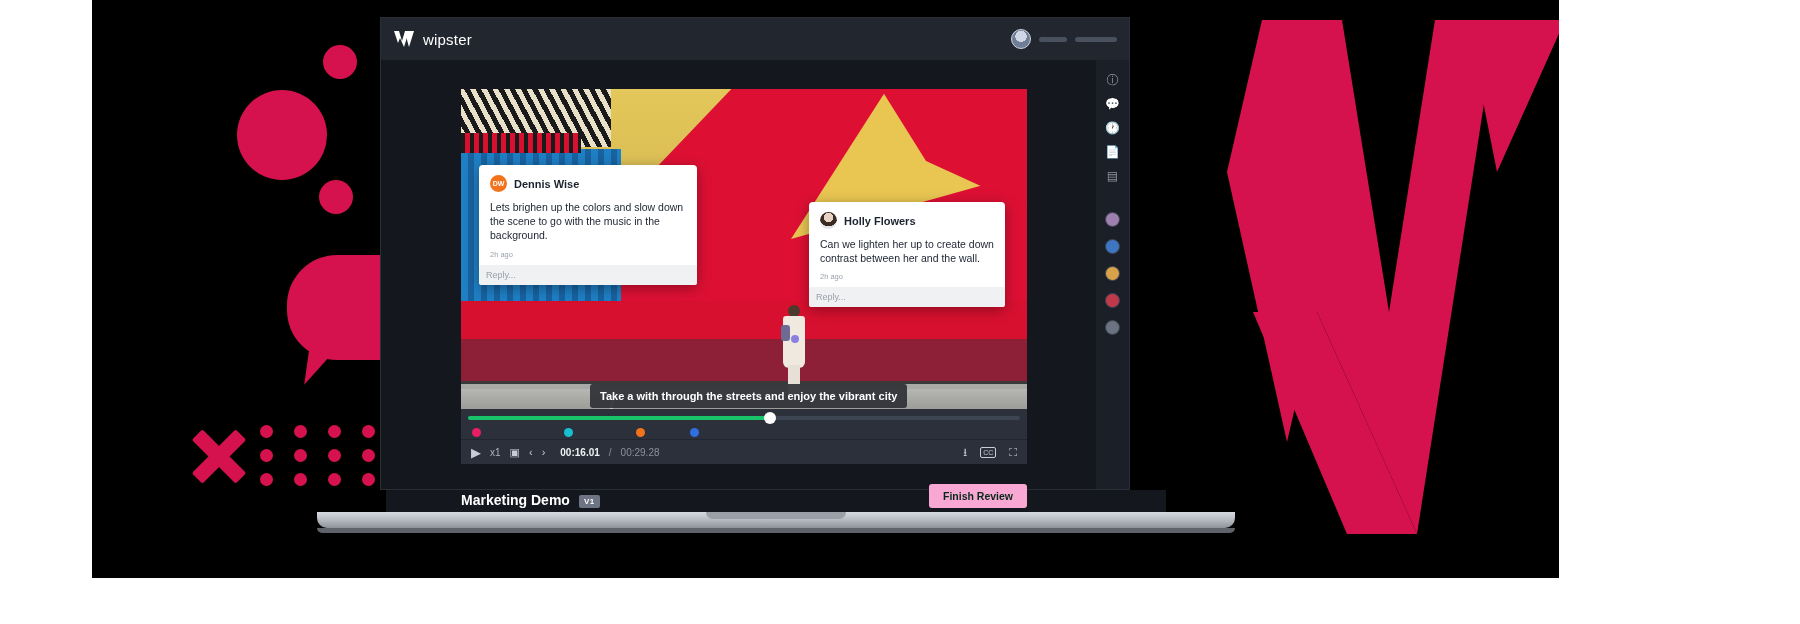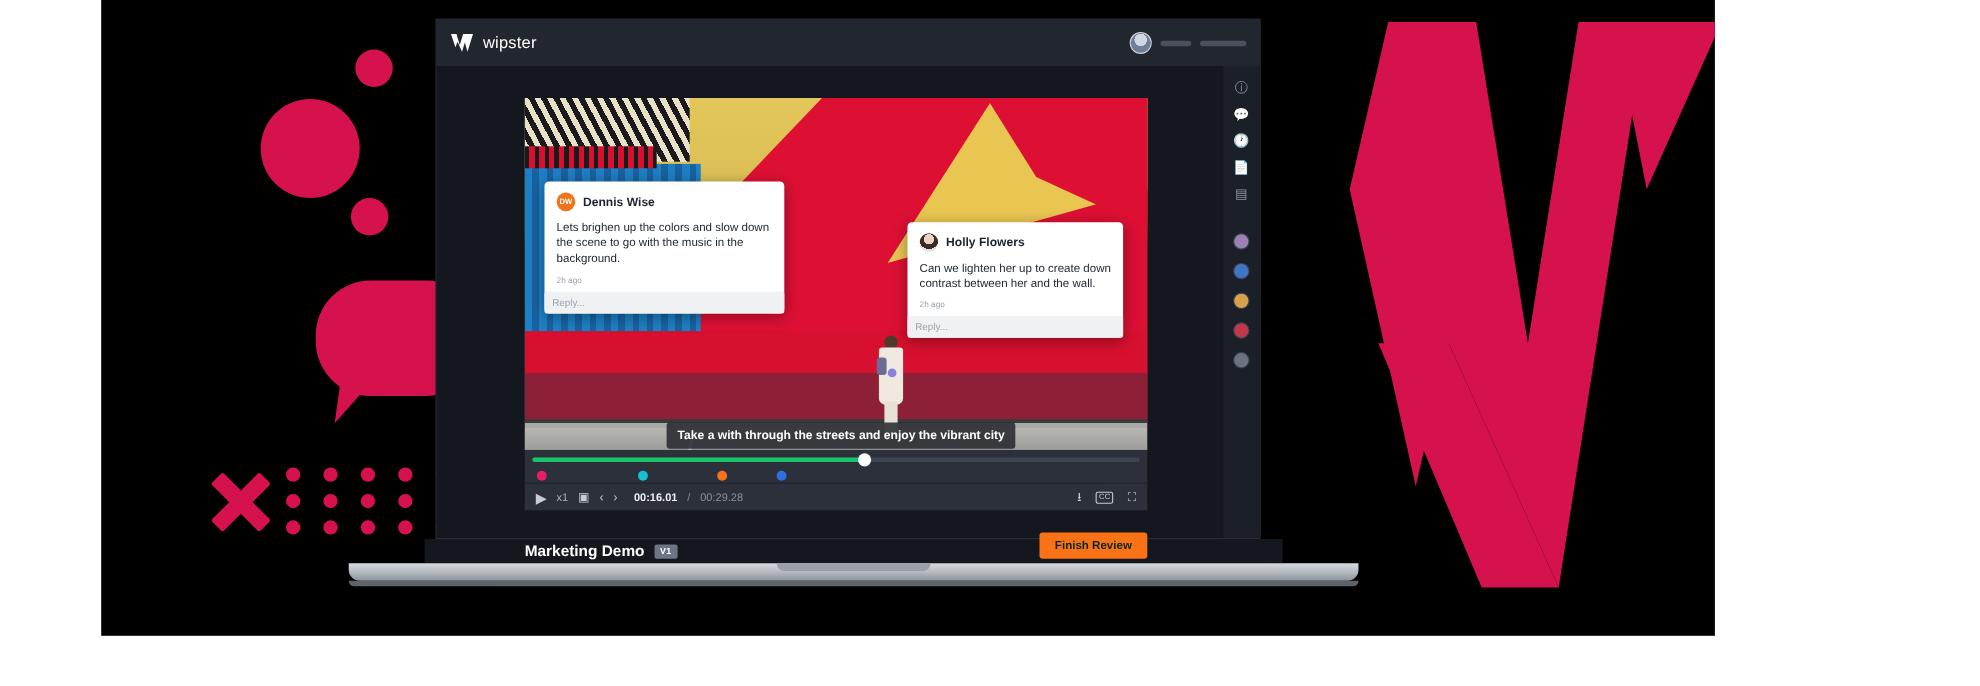--- a/index.html
+++ b/index.html
@@ -41,21 +41,21 @@
   .xmark{position:absolute;left:96px;top:425px;width:62px;height:62px;}
   .xbar{position:absolute;left:0;top:24px;width:62px;height:15px;background:#d6124e;border-radius:2px;}
   .xbar.a{transform:rotate(45deg);}
   .xbar.b{transform:rotate(-45deg);}
   
   .dotgrid{position:absolute;left:168px;top:425px;width:225px;height:62px;}
   .dotgrid i{position:absolute;width:13px;height:13px;border-radius:50%;background:#d6124e;display:block;}
 
   
   .laptop-screen{
-    position:absolute;left:396px;top:17px;width:750px;height:473px;
+    position:absolute;left:380px;top:17px;width:750px;height:473px;
     background:#14171d;border:1px solid #2a2e37;box-sizing:border-box;
   }
   .laptop-base{
     position:absolute;left:317px;top:512px;width:918px;height:16px;
     background:linear-gradient(180deg,#d7dade 0%,#b9bdc4 45%,#8e939b 100%);
     border-radius:0 0 10px 10px;
   }
   .laptop-notch{
     position:absolute;left:706px;top:512px;width:140px;height:7px;
     background:#9aa0a8;border-radius:0 0 7px 7px;
@@ -172,21 +172,21 @@
   .icn{color:#c8ccd4;font-size:11px;line-height:1;}
   .speed{color:#aeb4bf;font-size:10px;}
   .tc-cur{color:#eef1f5;font-size:10px;font-weight:bold;}
   .tc-tot{color:#8a909c;font-size:10px;}
 
   
   .titlerow{position:absolute;left:80px;top:412px;width:566px;height:36px;display:flex;align-items:flex-end;}
   .vtitle{color:#fff;font-size:14px;font-weight:bold;}
   .vbadge{margin-left:9px;background:#6d7484;color:#fff;font-size:8px;font-weight:bold;
     padding:2px 5px;border-radius:2px;letter-spacing:.5px;}
-  .finish{margin-left:auto;background:#f97316;color:#06281a;font-size:10.5px;font-weight:bold;
+  .finish{margin-left:auto;background:#f9a8d4;color:#06281a;font-size:10.5px;font-weight:bold;
     padding:6px 14px;border-radius:3px;margin-top:38px;}
 
   
   .rail{position:absolute;right:0;top:0;width:33px;bottom:0;background:#1b1f27;
     display:flex;flex-direction:column;align-items:center;padding-top:14px;gap:12px;}
   .rail .icn{color:#8e95a2;font-size:12px;}
   .rail-ava{width:15px;height:15px;border-radius:50%;border:1px solid #3a4150;box-sizing:border-box;}
   .rail-gap{height:6px;}
 </style>
 </head>

